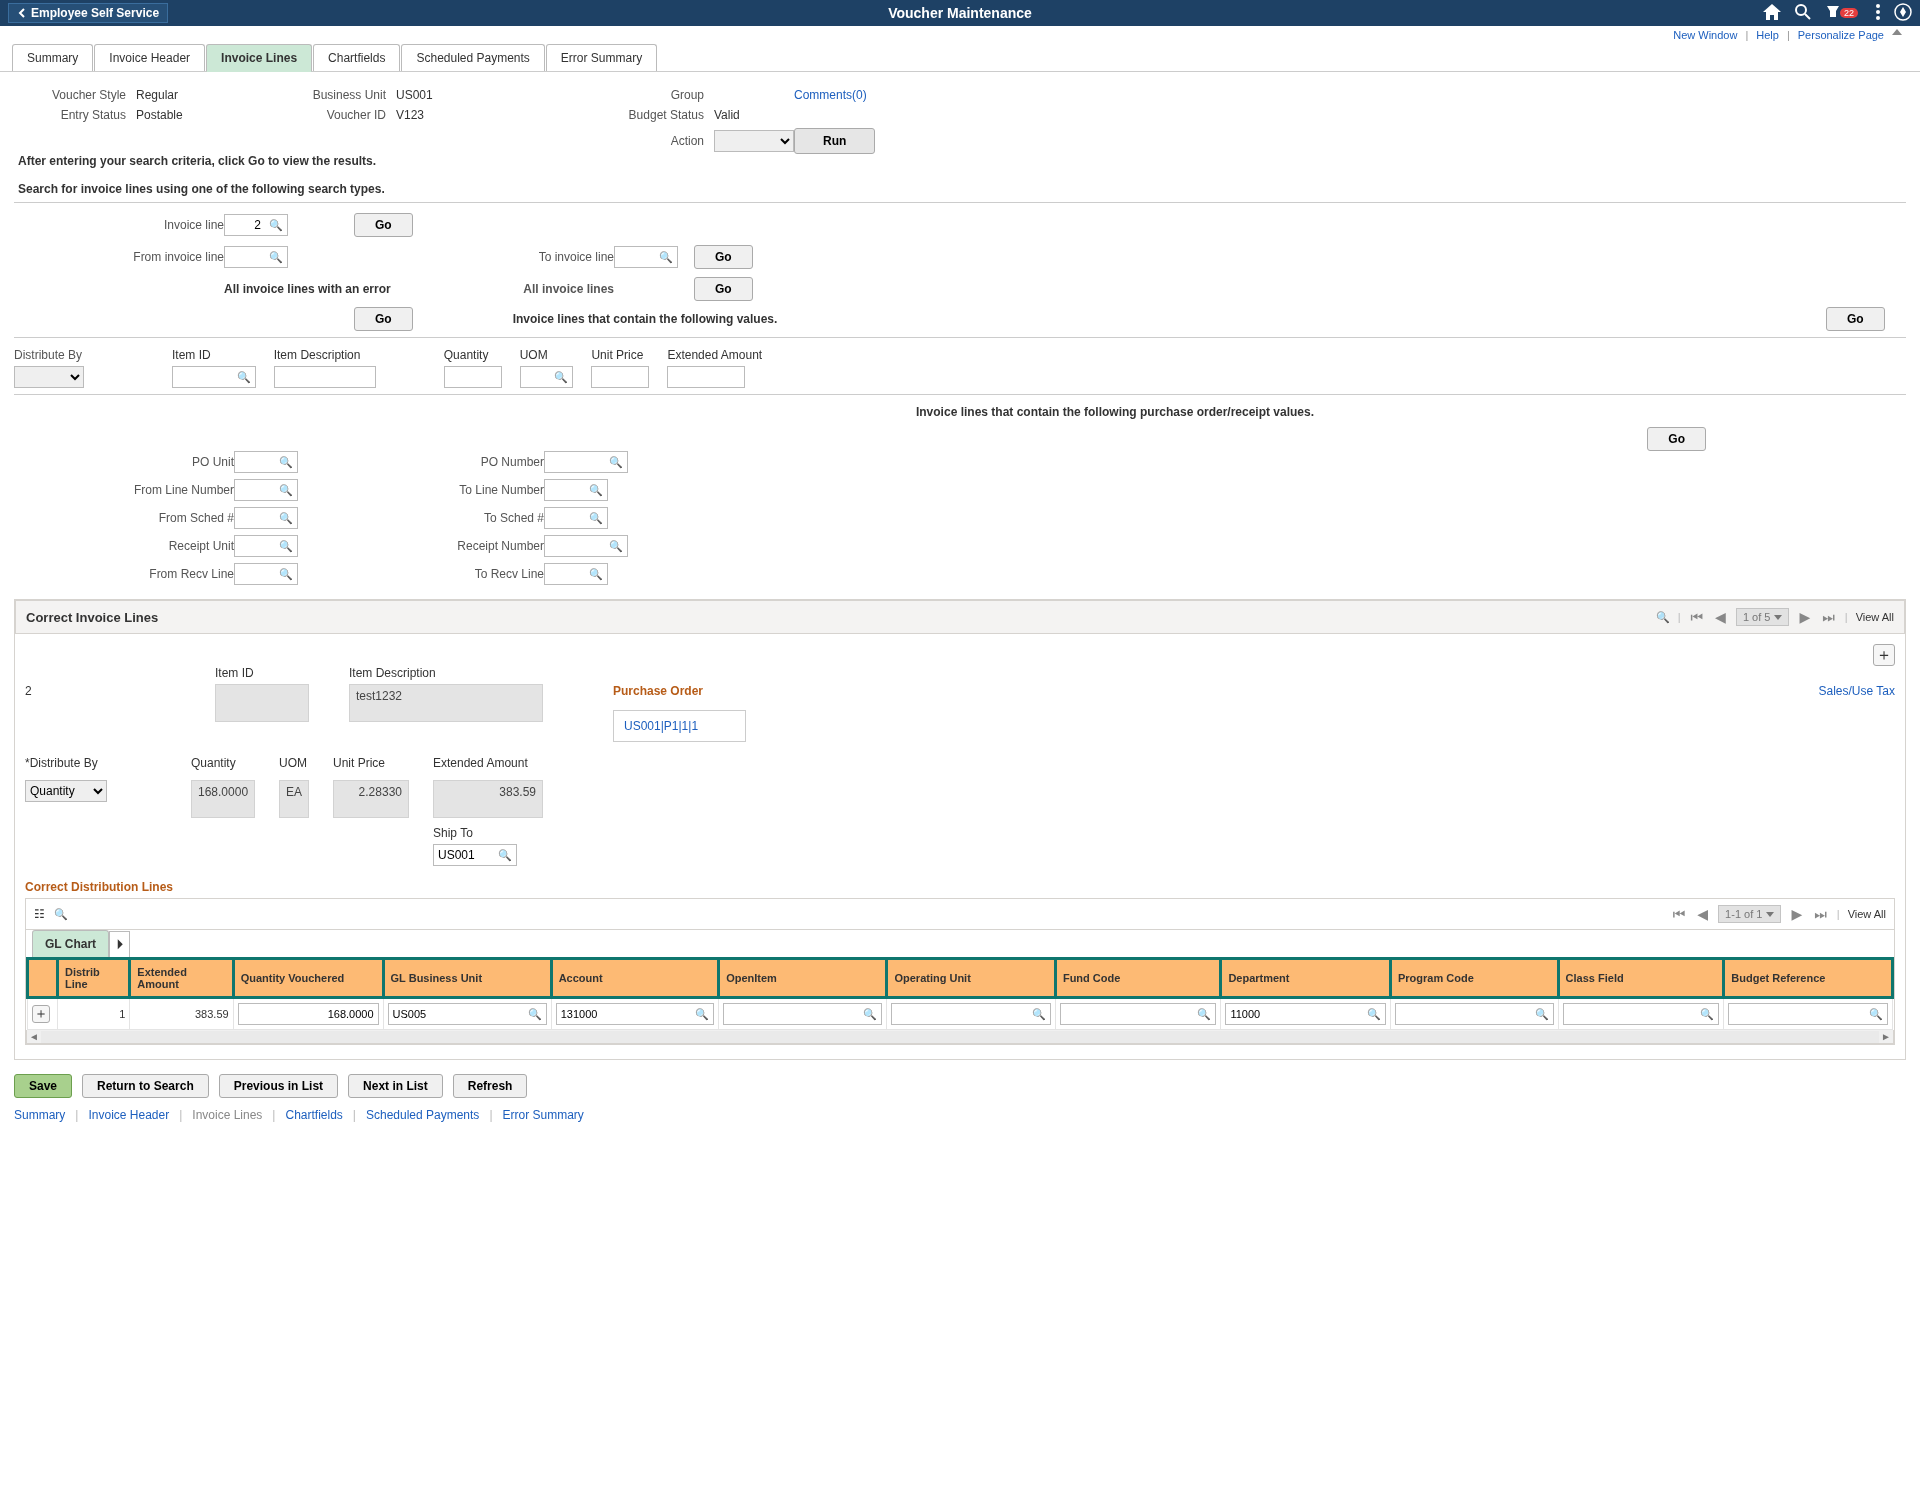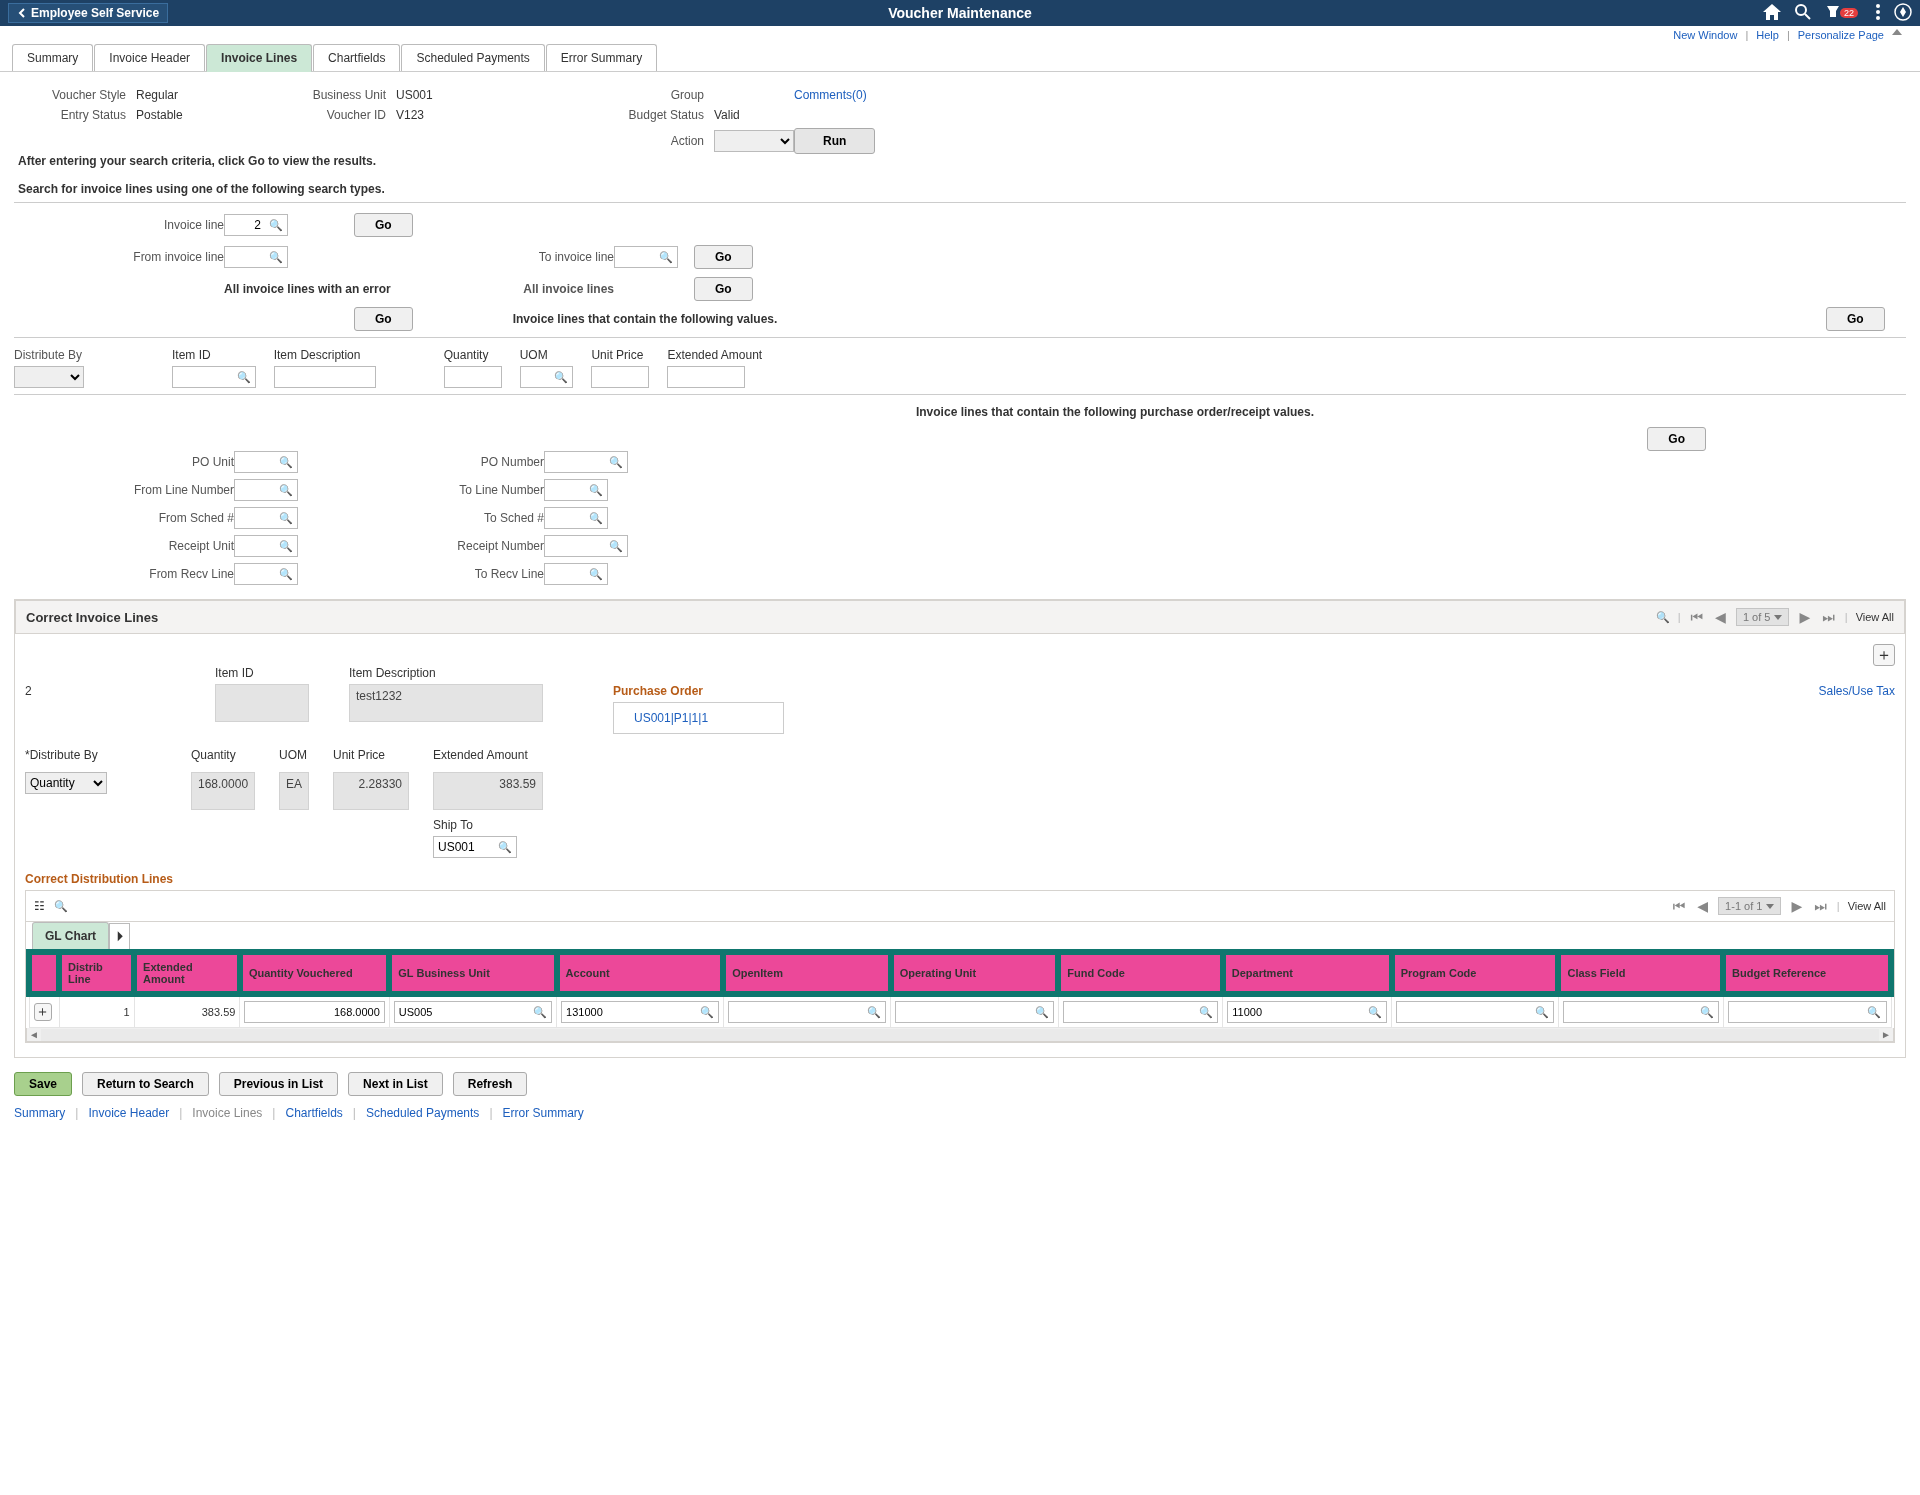--- a/index.html
+++ b/index.html
@@ -46,21 +46,21 @@
   .plus-box { border: 1px solid #aaa; background: #f6f6f6; width: 22px; height: 22px; display: inline-flex; align-items: center; justify-content: center; font-size: 16px; cursor: pointer; border-radius: 3px; }
   
   .readonly { background: #e4e4e4; border: 1px solid #d2d2d2; height: 38px; display: inline-block; line-height: 22px; padding: 0 6px; text-align: right; color: #444; }
   .readonly.left { text-align: left; }
   .field-col-lbl { color: #333; font-size: 12px; margin-bottom: 4px; display: block; }
   
   .dist-tabs { display: flex; align-items: center; gap: 0; }
   .dist-tab { border: 1px solid #bbb; border-bottom: none; padding: 6px 12px; background: #cce8d6; font-weight: bold; font-size: 12px; border-radius: 3px 3px 0 0; }
   .show-all-toggle { border: 1px solid #bbb; border-bottom: none; background: #fff; padding: 4px 6px; font-size: 14px; cursor: pointer; }
   table.dist { border-collapse: collapse; width: 100%; font-size: 11px; }
-  table.dist th { background: #ec4899; border: 6px solid #0f766e; text-align: left; padding: 6px 6px; font-weight: bold; color: #333; }
+  table.dist th { background: #fdba74; border: 3px solid #0f766e; text-align: left; padding: 6px 6px; font-weight: bold; color: #333; }
   table.dist td { border: 1px solid #e4e4e4; padding: 4px; vertical-align: middle; }
   .cell-input { display: flex; border: 1px solid #bbb; height: 22px; align-items: center; }
   .cell-input input { border: none; outline: none; width: 100%; padding: 0 4px; font-size: 11px; }
   .cell-input .mag { padding: 0 4px; color: #555; cursor: pointer; }
   .hscroll-wrap { overflow-x: hidden; }
   .hscrollbar { height: 14px; background: #f0f0f0; border: 1px solid #d6d3cf; border-top: none; display: flex; align-items: center; }
   .hscrollbar .arrow { width: 14px; text-align: center; color: #777; cursor: pointer; font-size: 10px; }
   .hscrollbar .track { flex: 1; background: #eaeaea; height: 12px; }
   
   .footer-btns { display: flex; gap: 10px; margin: 14px 0 10px 0; }
@@ -347,21 +347,21 @@
         <span class="field-col-lbl">Item ID</span>
         <span class="readonly left" style="width:94px;"></span>
       </div>
       <div>
         <span class="field-col-lbl">Item Description</span>
         <span class="readonly left" style="width:194px;">test1232</span>
       </div>
       <div style="margin-left:30px;">
         <div style="height:18px;"></div>
         <span class="field-col-lbl" style="color:#b75c18; font-weight:bold;">Purchase Order</span>
-        <div style="border:1px solid #ccc; padding:8px 20px; margin-top:4px; width:171px;">
+        <div style="border:1px solid #ccc; padding:8px 10px; margin-top:12px; width:133px;">
           <span class="link">US001|P1|1|1</span>
         </div>
       </div>
       <div style="margin-left:auto;">
         <div style="height:18px;"></div>
         <span class="link">Sales/Use Tax</span>
       </div>
     </div>
 
     <div style="display:flex; gap:24px; margin-top:14px; align-items:flex-start;">

